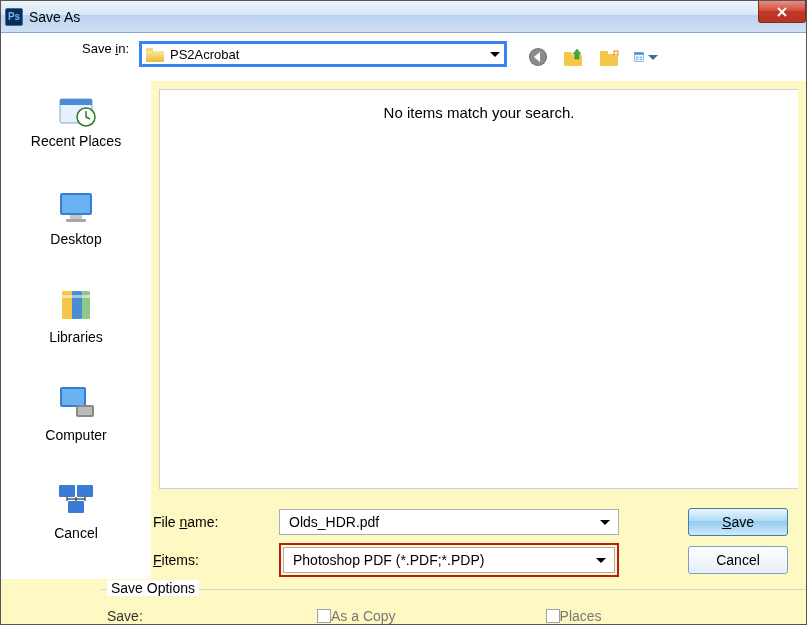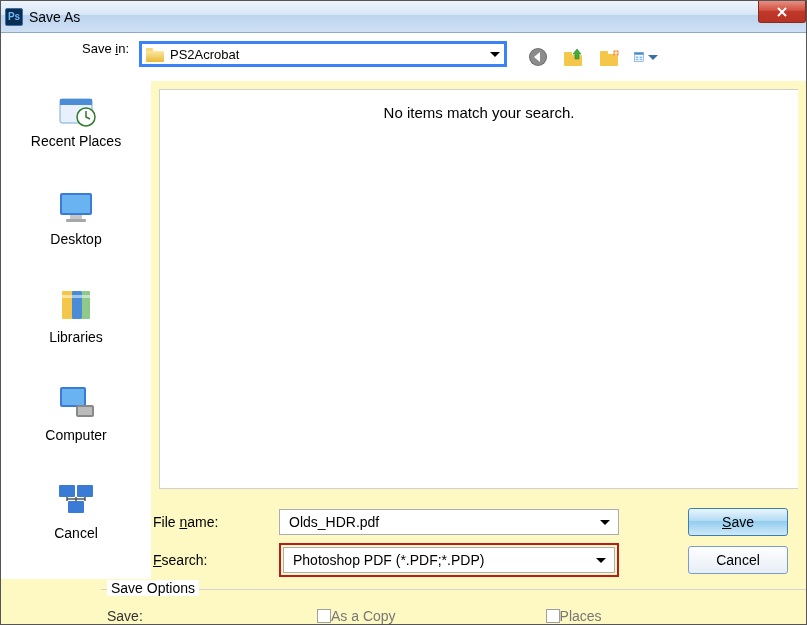--- a/index.html
+++ b/index.html
@@ -290,21 +290,21 @@
           <div class="form-combo">
             <span>Olds_HDR.pdf</span>
             <span class="dropdown-arrow"></span>
           </div>
           <div class="btn-col">
             <button class="win-btn primary"><u>S</u><span></span>ave</button>
           </div>
         </div>
         <div class="form-row">
           <div class="form-label">
-            <u>F</u><span>search:</span>
+            <u>F</u><span>items:</span>
           </div>
           <div class="highlight-box">
             <div class="form-combo" style="width:332px">
               <span>Photoshop PDF (*.PDF;*.PDP)</span>
               <span class="dropdown-arrow"></span>
             </div>
           </div>
           <div class="btn-col">
             <button class="win-btn">Cancel</button>
           </div>

